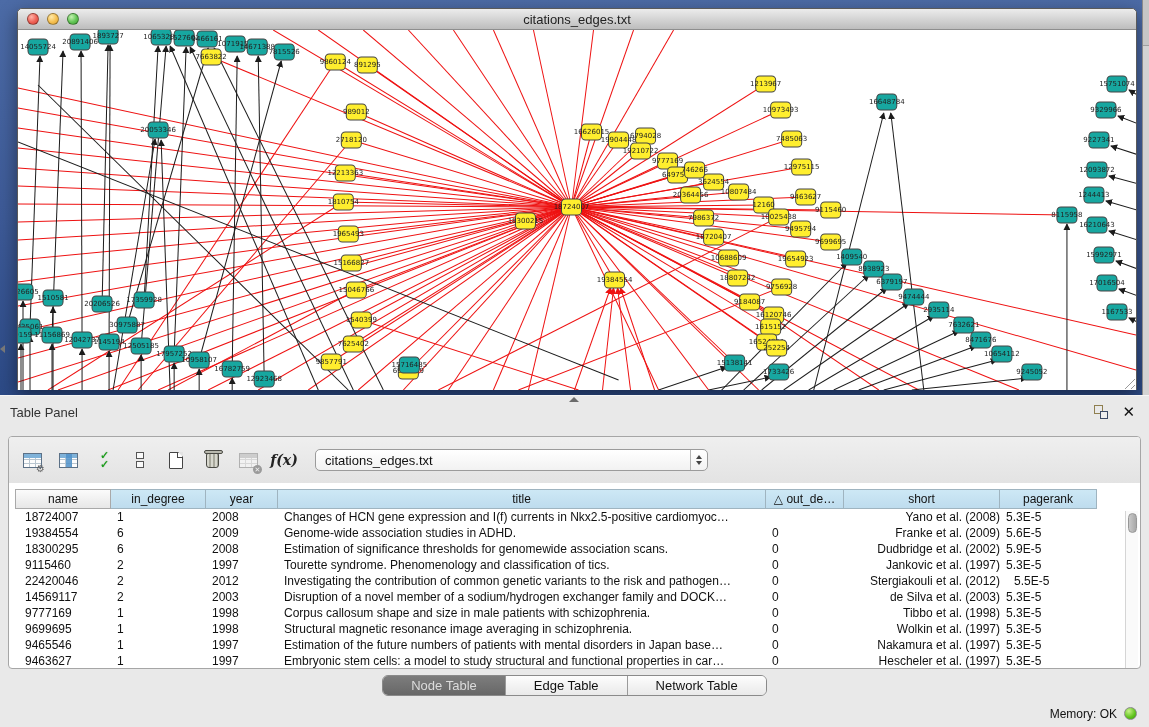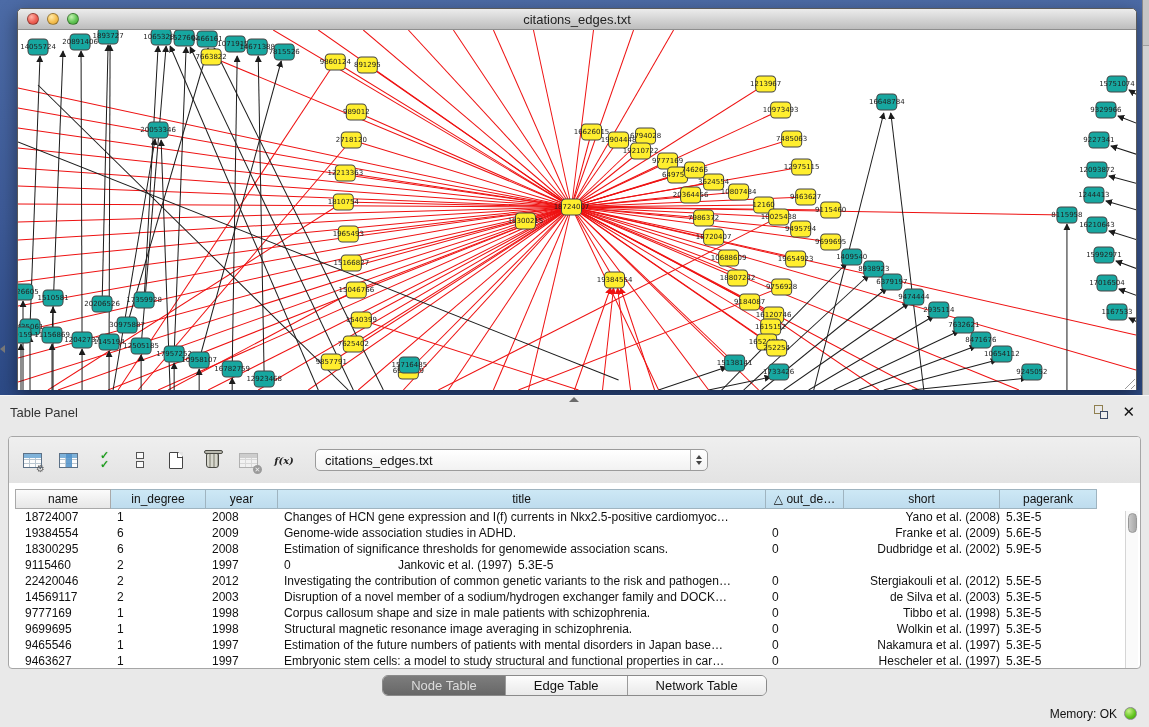--- a/index.html
+++ b/index.html
@@ -83,21 +83,21 @@
   .trash { width:13px; height:15px; border:1.5px solid #4a4a44;
            border-radius:2px 2px 3px 3px; position:relative;
            background:repeating-linear-gradient(90deg,#d8d8ce 0 2px,#a9a99d 2px 4px); }
   .trash::before { content:""; position:absolute; left:-3px; top:-4px; width:17px; height:2.5px;
            background:#b9b9ae; border:1px solid #4a4a44; border-radius:2px; }
   .disabled-table { opacity:.45; filter:grayscale(1); }
   .del-badge { position:absolute; right:-1px; bottom:-2px; width:9px; height:9px;
       border-radius:50%; background:#9a9a9a; color:#eee; font-size:7px; line-height:9px;
       text-align:center; }
   .fx { font-family:"DejaVu Serif",serif; font-style:italic; font-weight:bold;
-        font-size:10px; color:#222; }
+        font-size:14px; color:#222; }
   .combo { margin-left:8px; width:393px; height:22px; border:1px solid #9b9b9b;
            border-radius:5px; background:linear-gradient(#ffffff,#f2f2f2);
            display:flex; align-items:center; font-size:13px; color:#111;
            padding-left:9px; position:relative; }
   .combo .stepper { position:absolute; right:0; top:0; bottom:0; width:17px;
            border-left:1px solid #b5b5b5; display:flex; flex-direction:column;
            align-items:center; justify-content:center; gap:2px; }
   .combo .stepper i { width:0; height:0; border-left:3.5px solid transparent;
            border-right:3.5px solid transparent; display:block; }
   .combo .stepper .up { border-bottom:4px solid #444; }
@@ -804,32 +804,33 @@
             <div class="td col-year" style="width: 72px;">2008</div>
             <div class="td col-title" style="width: 488px;">Estimation of significance thresholds for genomewide association scans.</div>
             <div class="td col-out_degree" style="width: 78px;">0</div>
             <div class="td col-short" style="width: 156px;">Dudbridge et al. (2002)</div>
             <div class="td col-pagerank" style="width: 97px;">5.9E-5</div>
           </div>
           <div class="tr">
             <div class="td col-name" style="width: 96px;">9115460</div>
             <div class="td col-in_degree" style="width: 95px;">2</div>
             <div class="td col-year" style="width: 72px;">1997</div>
+            <div class="td col-title" style="width: 488px;">Tourette syndrome. Phenomenology and classification of tics.</div>
             <div class="td col-out_degree" style="width: 78px;">0</div>
             <div class="td col-short" style="width: 156px;">Jankovic et al. (1997)</div>
             <div class="td col-pagerank" style="width: 97px;">5.3E-5</div>
           </div>
           <div class="tr">
             <div class="td col-name" style="width: 96px;">22420046</div>
             <div class="td col-in_degree" style="width: 95px;">2</div>
             <div class="td col-year" style="width: 72px;">2012</div>
             <div class="td col-title" style="width: 488px;">Investigating the contribution of common genetic variants to the risk and pathogen…</div>
             <div class="td col-out_degree" style="width: 78px;">0</div>
             <div class="td col-short" style="width: 156px;">Stergiakouli et al. (2012)</div>
-            <div class="td col-pagerank" style="width: 97px;">5.5E-5</div>
+            <div class="td col-pagerank" style="width: 97px; margin-left: 8px;">5.5E-5</div>
           </div>
           <div class="tr">
             <div class="td col-name" style="width: 96px;">14569117</div>
             <div class="td col-in_degree" style="width: 95px;">2</div>
             <div class="td col-year" style="width: 72px;">2003</div>
             <div class="td col-title" style="width: 488px;">Disruption of a novel member of a sodium/hydrogen exchanger family and DOCK…</div>
             <div class="td col-out_degree" style="width: 78px;">0</div>
             <div class="td col-short" style="width: 156px;">de Silva et al. (2003)</div>
             <div class="td col-pagerank" style="width: 97px;">5.3E-5</div>
           </div>

